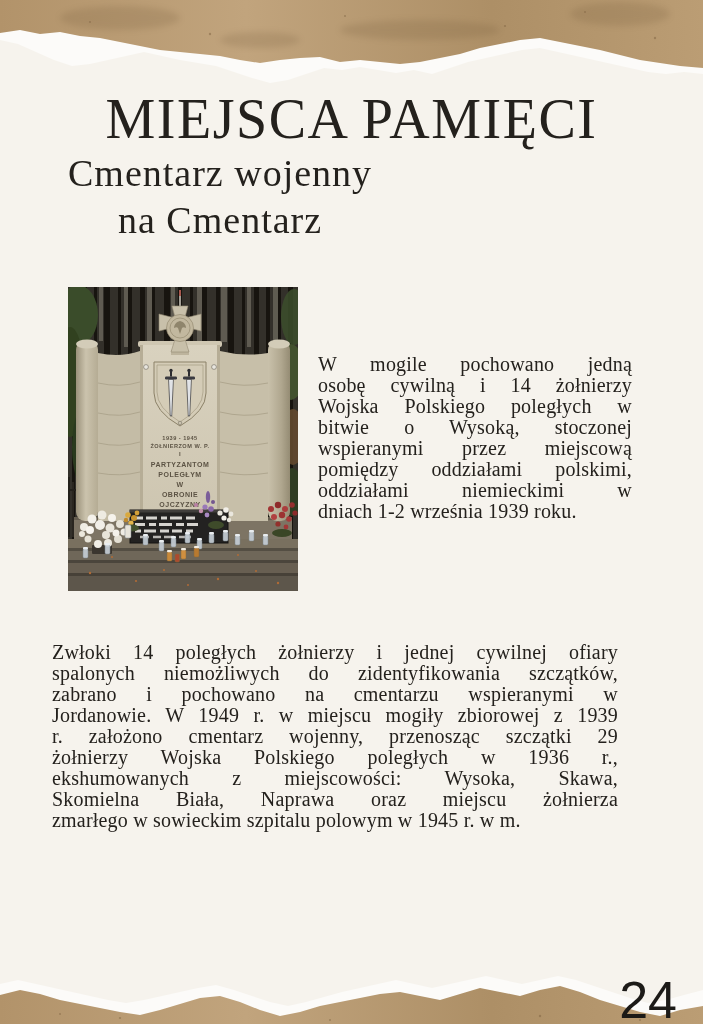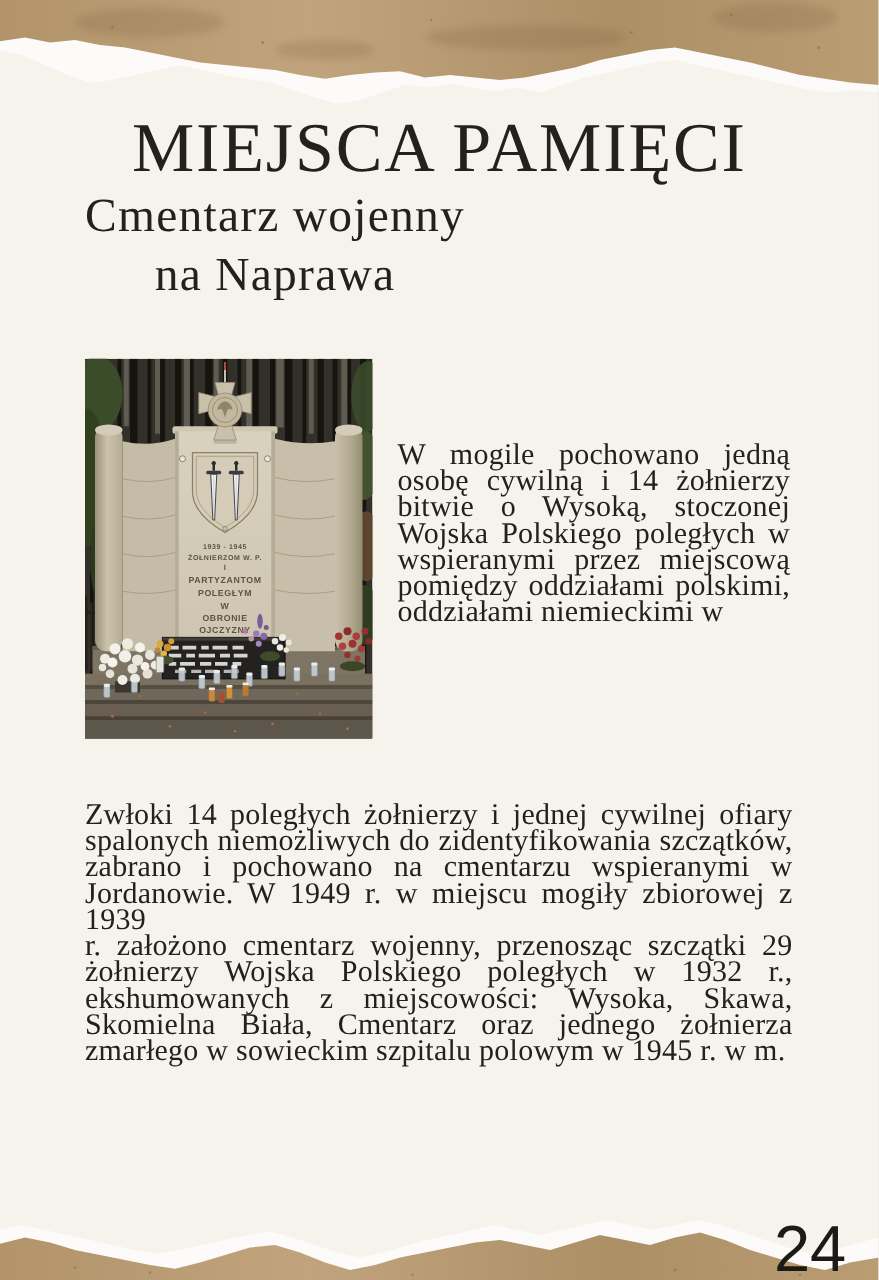--- a/index.html
+++ b/index.html
@@ -19,23 +19,23 @@
     text-align:center; font-size:56px; font-weight:400;
     letter-spacing:1.5px; line-height:1.05; white-space:nowrap;
   }
   .subtitle {
     position:absolute; left:68px; top:150px; margin:0;
     font-size:38px; font-weight:400; line-height:47px; letter-spacing:1px;text-align:center;
   }
   .photo { position:absolute; left:68px; top:287px; width:230px; height:304px; margin:0; }
   .photo svg { display:block; width:100%; height:100%; }
 
-  .para { position:absolute; font-size:24px; line-height:21px; letter-spacing:0.2px; }
+  .para { position:absolute; font-size:20px; line-height:21px; letter-spacing:0.2px; }
   .intro    { left:318px; top:354px; width:314px; }
-  .bodytext { left:68px;  top:642px; width:566px; }
+  .bodytext { left:52px;  top:642px; width:566px; }
   .para .jline { text-align:justify; text-align-last:justify; }
   .para .jline:last-child { text-align-last:left; }
 
   .page-number {
     position:absolute; top:974px; right:26px; z-index:5;
     font-family:"Liberation Sans","DejaVu Sans",sans-serif;
     font-size:52px; line-height:1; color:#1c1a17;
   }
 
   .mtext {
@@ -78,21 +78,21 @@
         <circle cx="345" cy="16" r="1"></circle>
       <circle cx="505" cy="26" r="1.1"></circle>
         <circle cx="585" cy="12" r="1"></circle>
         <circle cx="655" cy="38" r="1.2"></circle>
     </g>
   </svg>
 
   <h1 class="title">MIEJSCA PAMIĘCI</h1>
   <h2 class="subtitle">
       <div class="jline">Cmentarz wojenny</div>
-      <div class="jline">na Naprawa</div>
+      <div class="jline">na Cmentarz</div>
     </h2>
 
   <figure class="photo">
     <svg viewBox="0 0 230 304" aria-hidden="true">
       <defs>
         <linearGradient id="stoneL" x1="0" y1="0" x2="1" y2="0">
           <stop offset="0" stop-color="#9b927b"></stop>
             <stop offset="0.45" stop-color="#cbc3ad"></stop>
             <stop offset="1" stop-color="#b5ac94"></stop>
         </linearGradient>
@@ -362,35 +362,36 @@
             <rect x="113" y="261" width="5" height="2.2" rx="1"></rect>
           <rect x="126" y="259" width="5" height="2.2" rx="1"></rect>
         </g>
       </g>
     </svg>
   </figure>
 
   <div class="para intro">
       <div class="jline">W mogile pochowano jedną</div>
       <div class="jline">osobę cywilną i 14 żołnierzy</div>
+      <div class="jline">Wojska Polskiego poległych w</div>
       <div class="jline">bitwie o Wysoką, stoczonej</div>
-      <div class="jline">Wojska Polskiego poległych w</div>
       <div class="jline">wspieranymi przez miejscową</div>
       <div class="jline">pomiędzy oddziałami polskimi,</div>
       <div class="jline">oddziałami niemieckimi w</div>
+      <div class="jline">dniach 1-2 września 1939 roku.</div>
     </div>
   <div class="para bodytext">
       <div class="jline">Zwłoki 14 poległych żołnierzy i jednej cywilnej ofiary</div>
       <div class="jline">spalonych niemożliwych do zidentyfikowania szczątków,</div>
       <div class="jline">zabrano i pochowano na cmentarzu wspieranymi w</div>
       <div class="jline">Jordanowie. W 1949 r. w miejscu mogiły zbiorowej z 1939</div>
       <div class="jline">r. założono cmentarz wojenny, przenosząc szczątki 29</div>
-      <div class="jline">żołnierzy Wojska Polskiego poległych w 1932 r.,</div>
+      <div class="jline">żołnierzy Wojska Polskiego poległych w 1936 r.,</div>
       <div class="jline">ekshumowanych z miejscowości: Wysoka, Skawa,</div>
-      <div class="jline">Skomielna Biała, Cmentarz oraz jednego żołnierza</div>
+      <div class="jline">Skomielna Biała, Naprawa oraz miejscu żołnierza</div>
       <div class="jline">zmarłego w sowieckim szpitalu polowym w 1945 r. w m.</div>
     </div>
 
   <div class="page-number">24</div>
 
   <svg class="torn torn-bottom" viewBox="0 0 703 84" preserveAspectRatio="none" aria-hidden="true">
     <path fill="var(--torn-white,#fcfbf9)" d="M0,44 L18,40 36,44 54,48 72,52 90,56 108,60 126,63 144,60 162,56 180,52 198,48 216,45 234,50 252,56 270,62 288,66 306,62 324,57 342,52 360,48 378,44 396,40 414,44 432,48 450,44 468,40 486,36 504,40 522,44 540,40 558,36 576,40 594,46 612,52 630,58 648,63 666,60 684,55 703,50 V84 H0 Z"></path>
     <path fill="url(#kraftG)" d="M0,55 L20,50 40,54 60,60 80,64 100,68 120,72 140,75 160,70 180,64 200,58 220,56 240,62 260,70 280,76 300,72 320,66 340,62 360,58 380,54 400,52 420,56 440,60 460,54 480,48 500,52 520,56 540,50 560,46 580,52 600,60 620,66 640,72 660,76 680,70 703,66 V84 H0 Z"></path>
     <g fill="#7e6342" opacity="0.5">
       <circle cx="120" cy="78" r="1.1"></circle>

